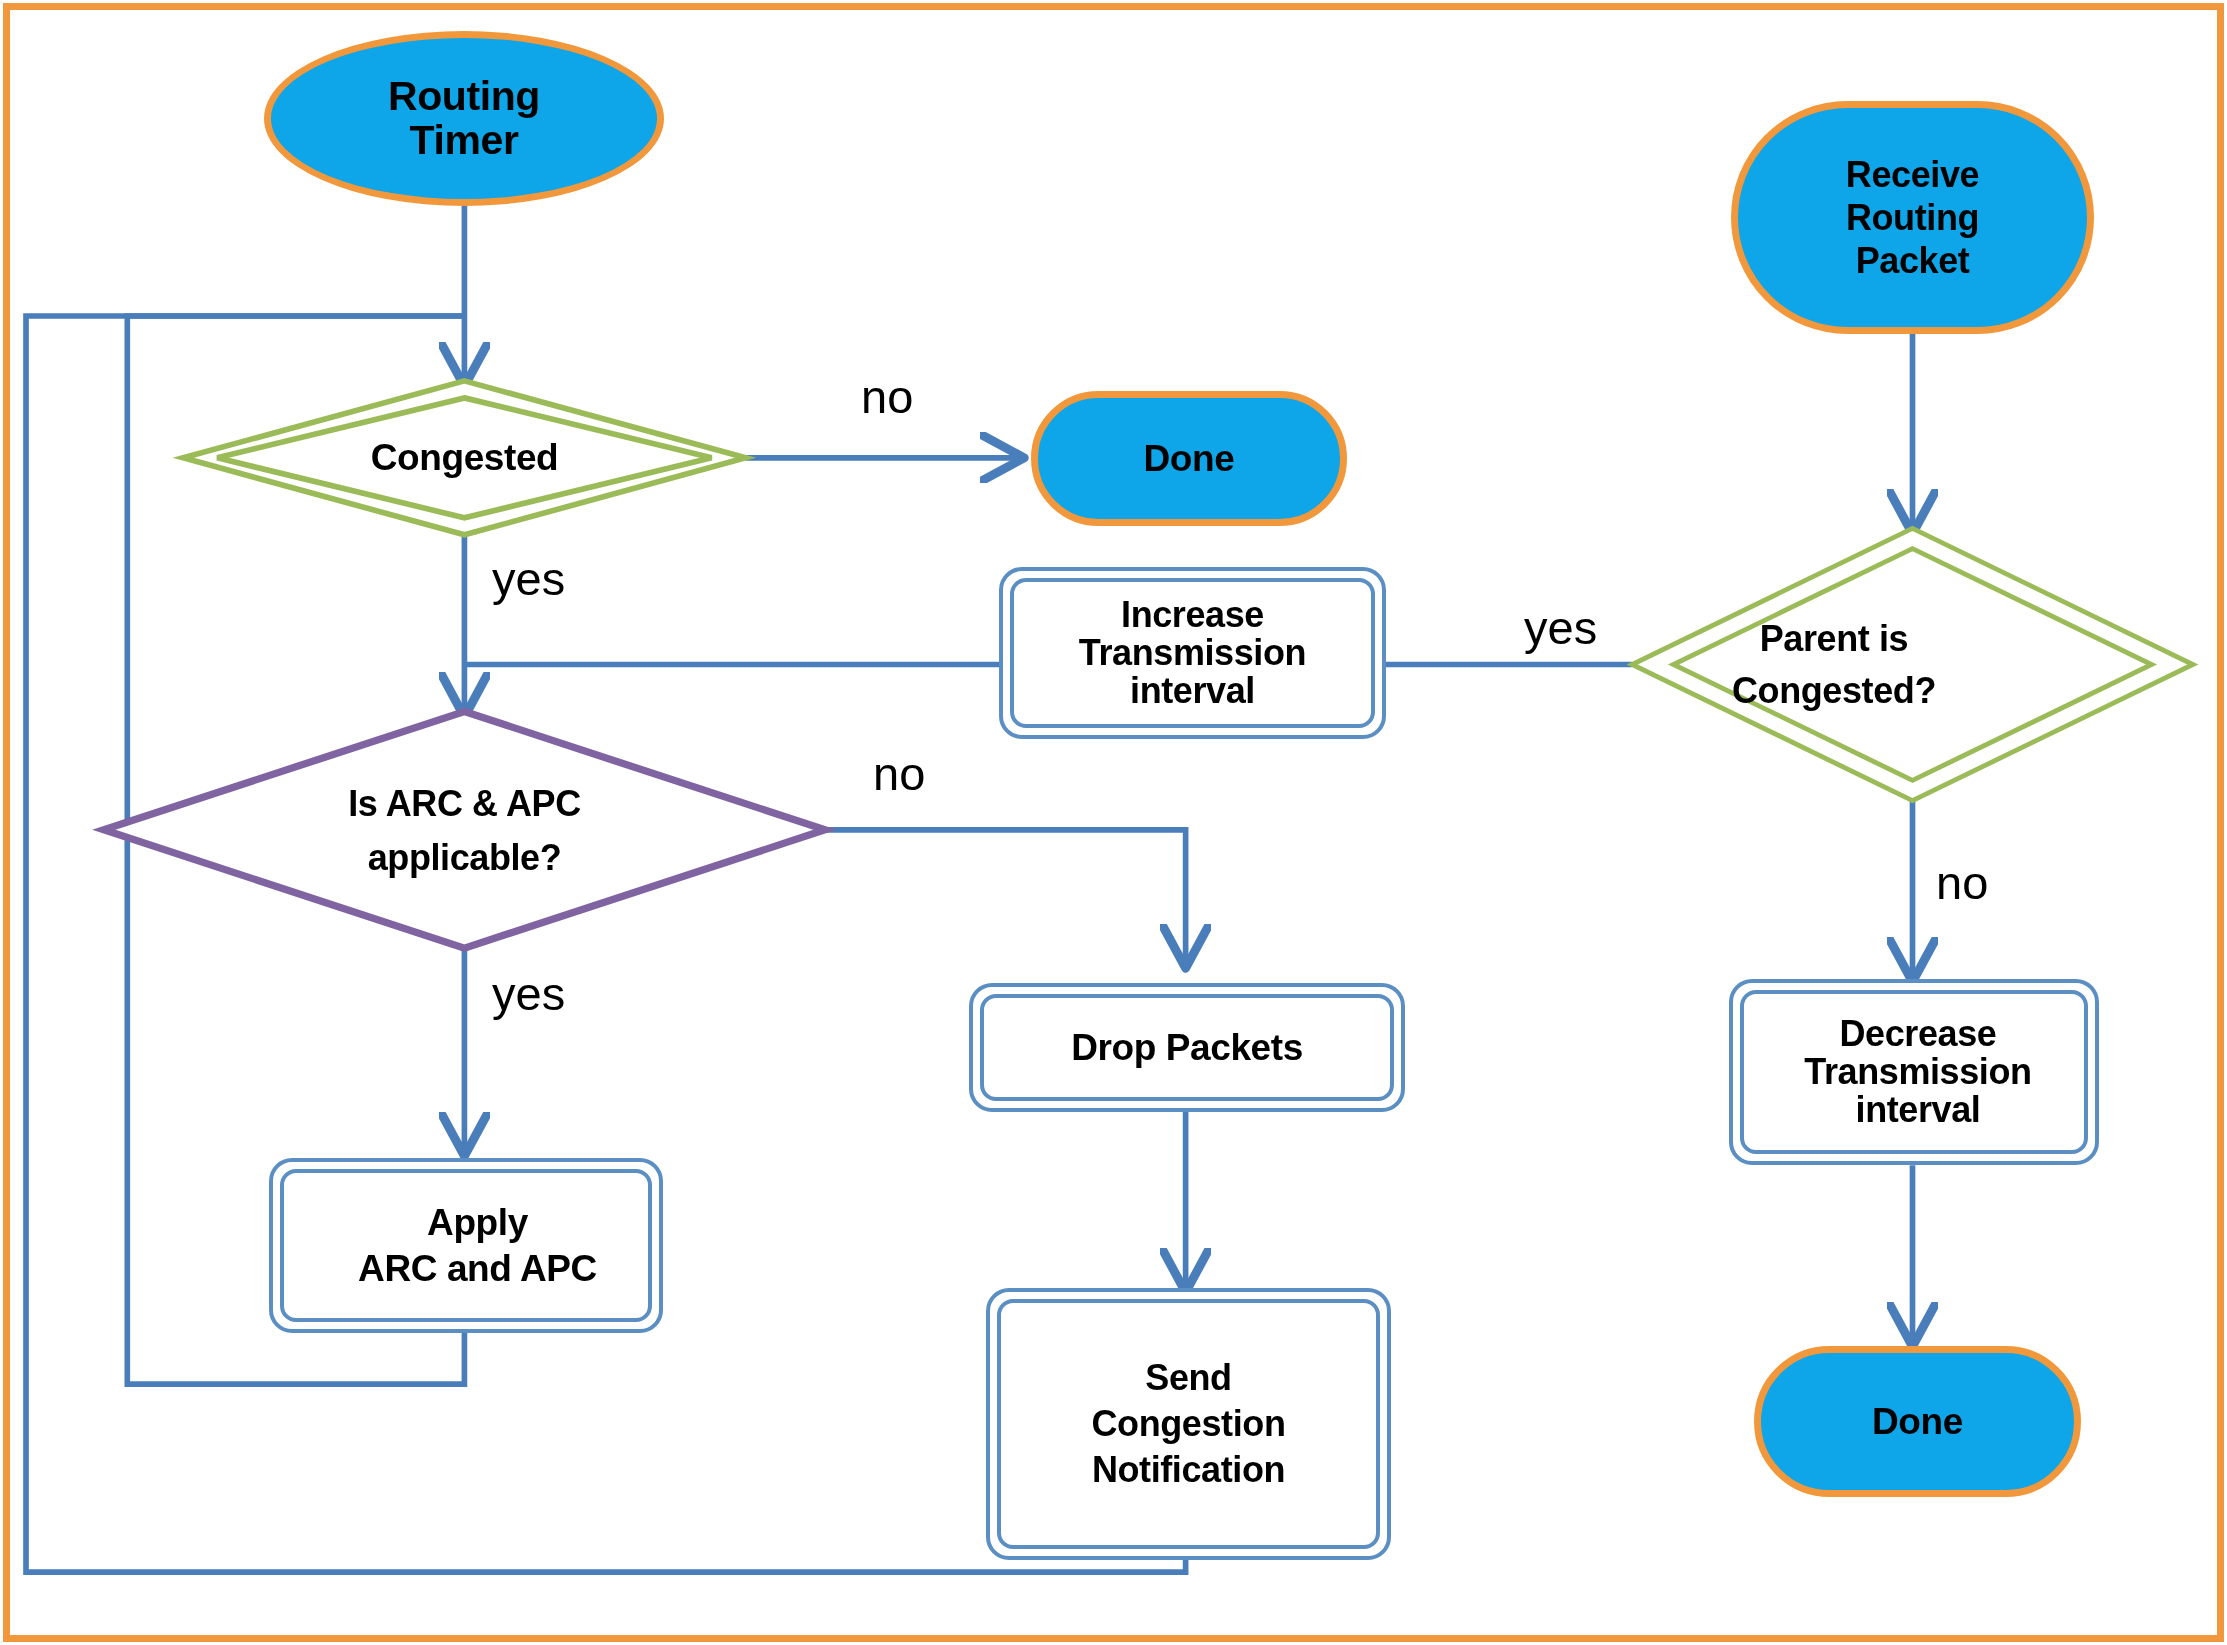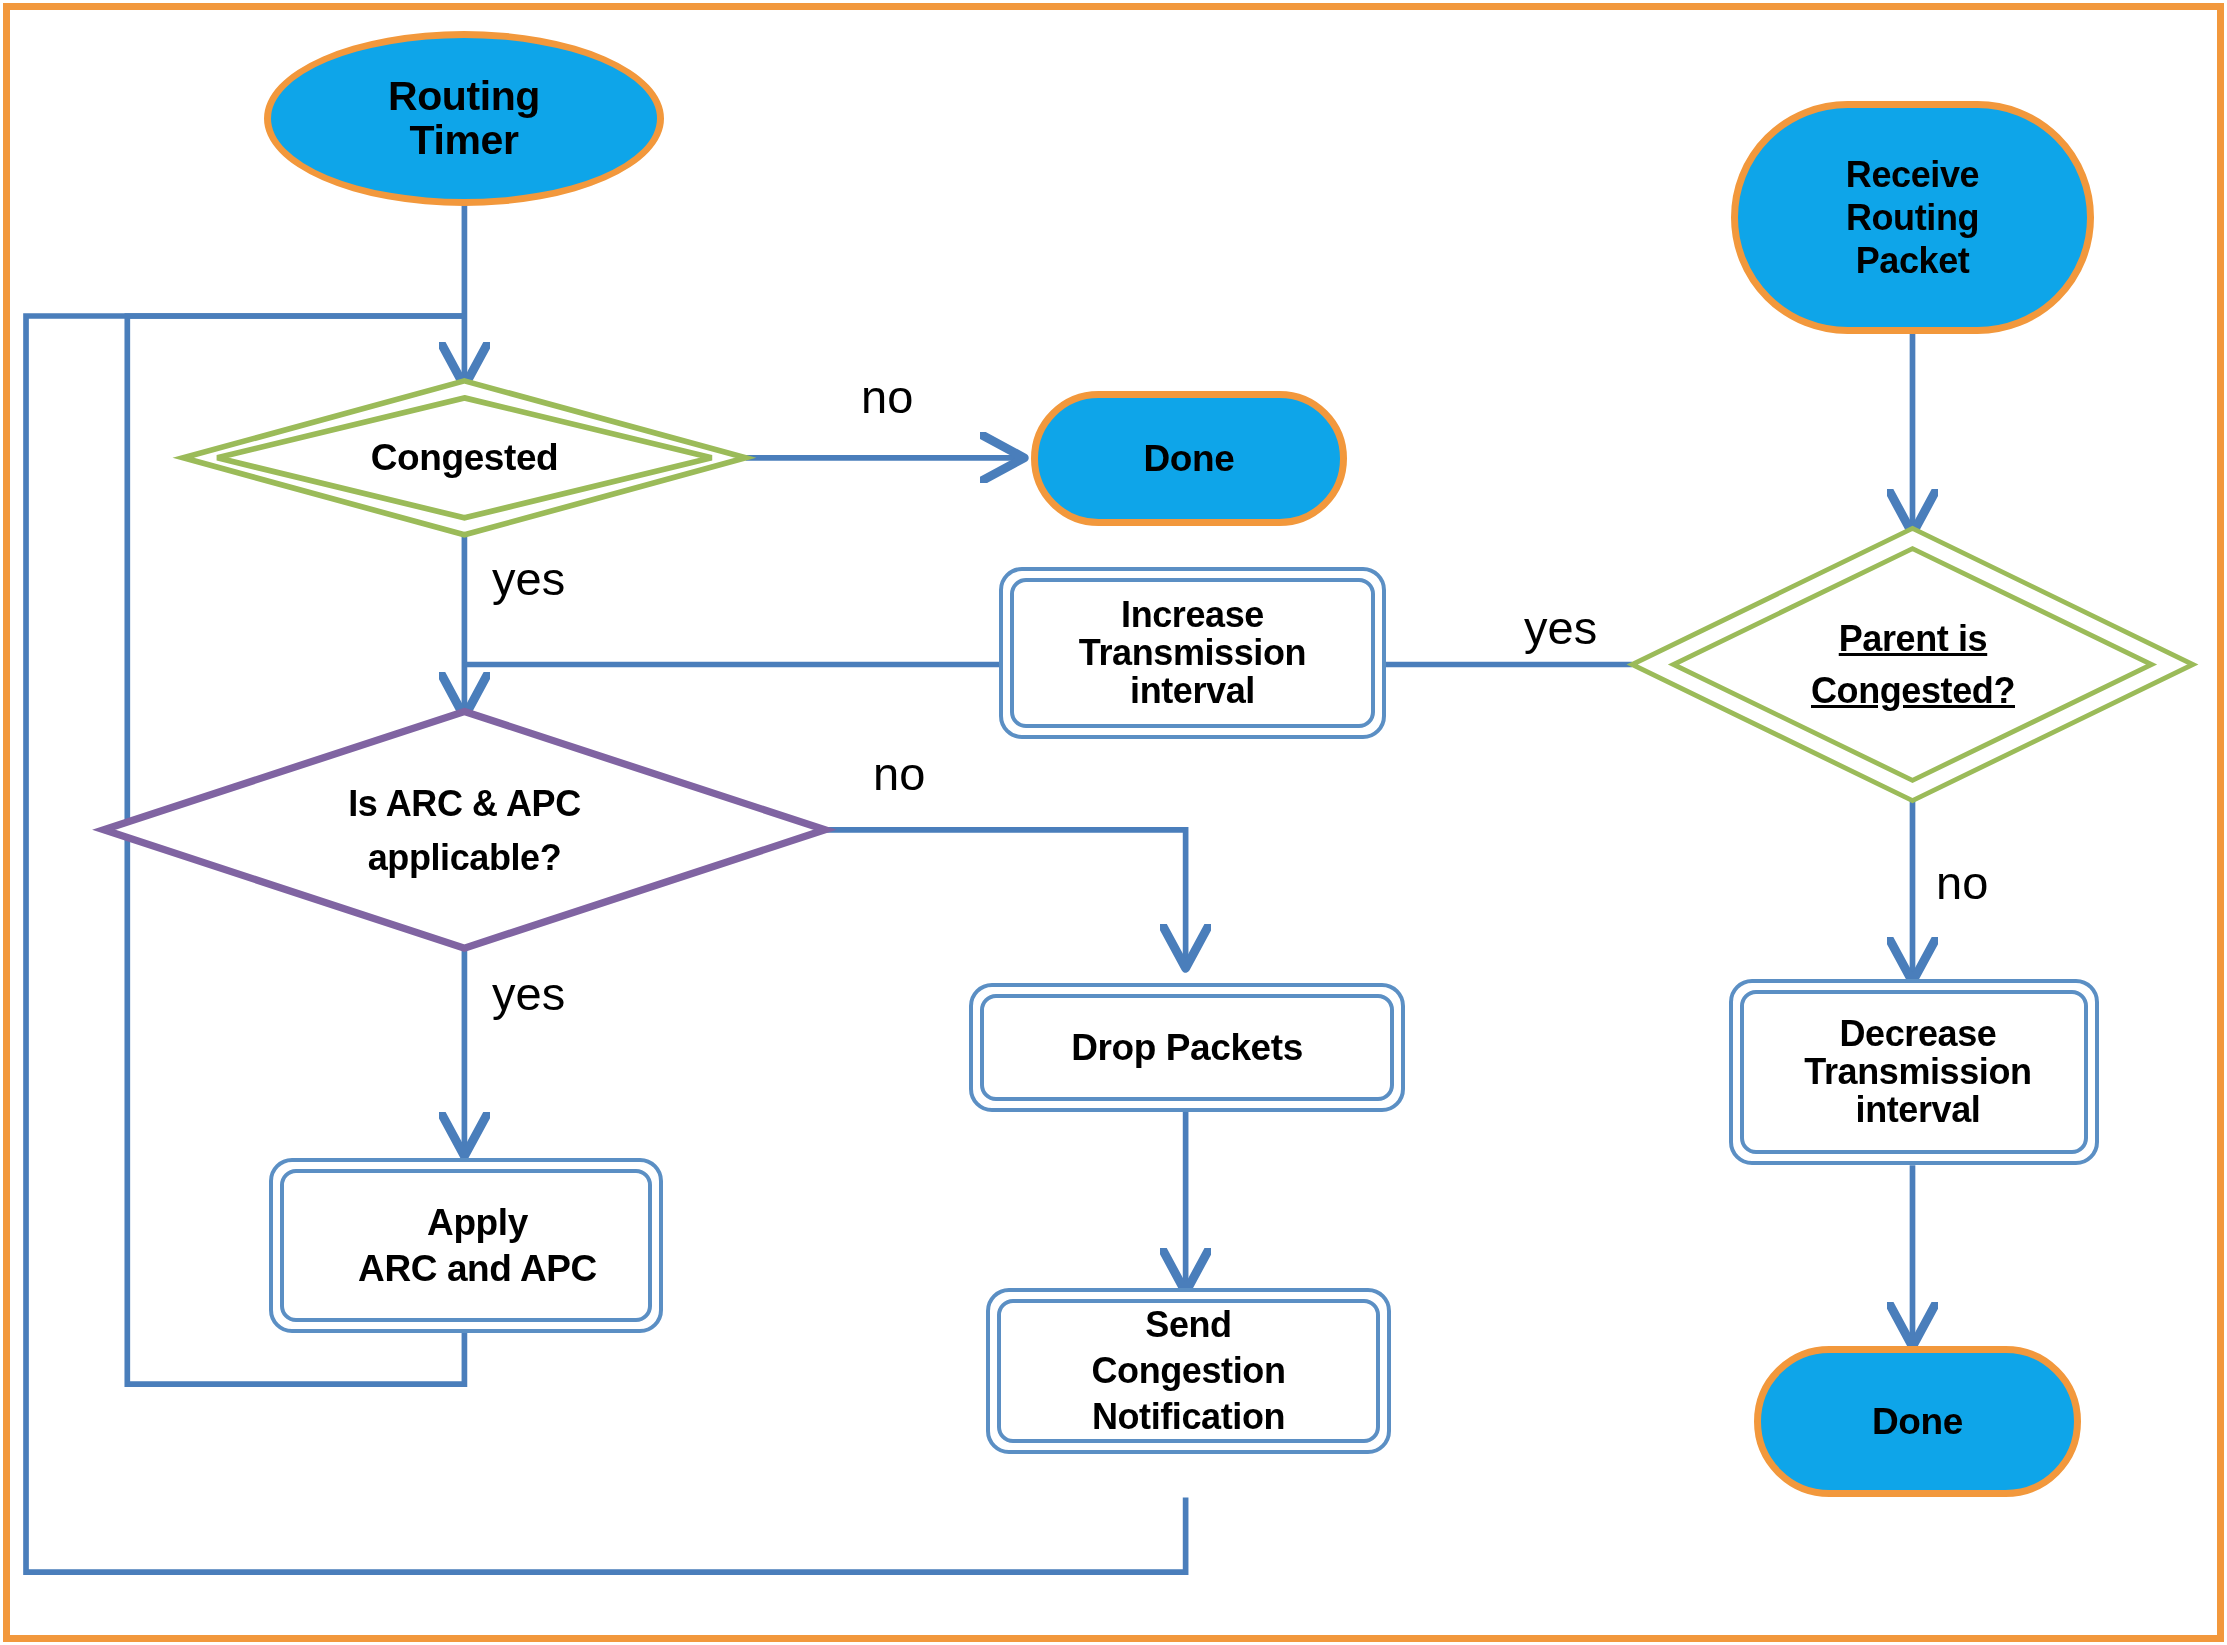--- a/index.html
+++ b/index.html
@@ -141,34 +141,34 @@
     <span class="inner"></span>
     <span class="lbl" style="font-size:37px;line-height:1.22;">Apply
 ARC and APC</span>
   </div>
 
   <div class="node proc" style="left:969px;top:967px;width:436px;height:129px;margin-top:16px;">
     <span class="inner"></span>
     <span class="lbl" style="font-size:37px;">Drop Packets</span>
   </div>
 
-  <div class="node proc" style="left:986px;top:1288px;width:405px;height:166px;">
+  <div class="node proc" style="left:986px;top:1288px;width:405px;height:272px;">
     <span class="inner"></span>
     <span class="lbl" style="font-size:36px;line-height:1.28;">Send
 Congestion
 Notification</span>
   </div>
 
   <div class="node term stadium" style="left:1731px;top:101px;width:363px;height:233px;">
     <span class="lbl" style="font-size:36px;line-height:1.2;">Receive
 Routing
 Packet</span>
   </div>
 
-  <div class="node" style="left:1673px;top:529px;width:480px;height:272px;text-decoration:underline;">
+  <div class="node" style="left:1594px;top:529px;width:480px;height:272px;">
     <span class="lbl" style="font-size:36px;line-height:1.45;">Parent is
 Congested?</span>
   </div>
 
   <div class="node proc" style="left:1729px;top:979px;width:370px;height:186px;padding-left:8px;">
     <span class="inner"></span>
     <span class="lbl" style="font-size:36px;">Decrease
 Transmission
 interval</span>
   </div>

